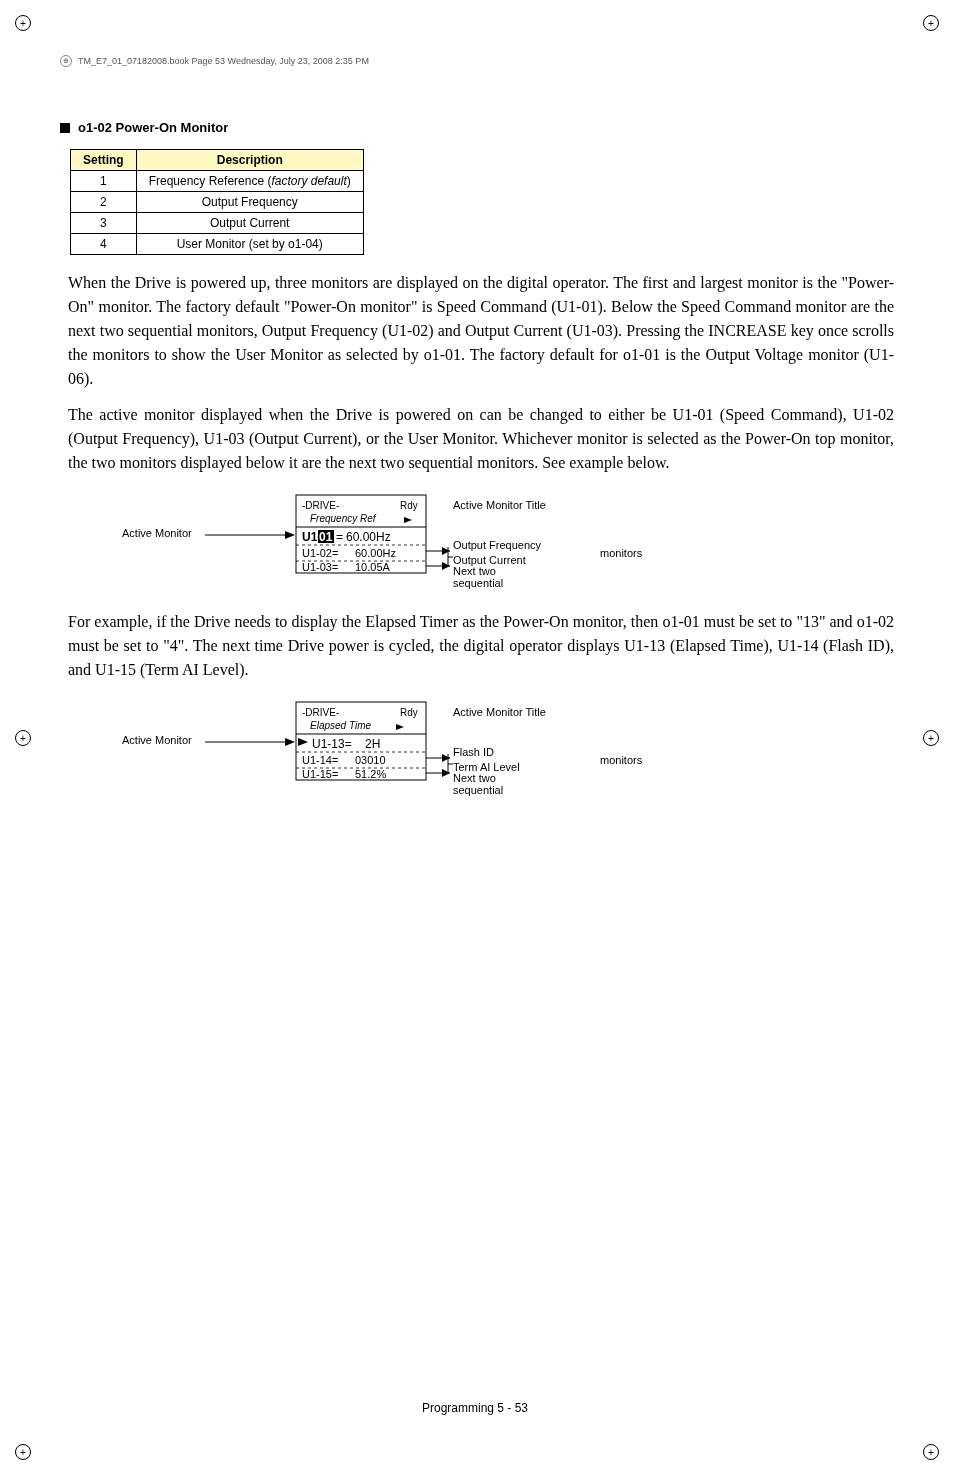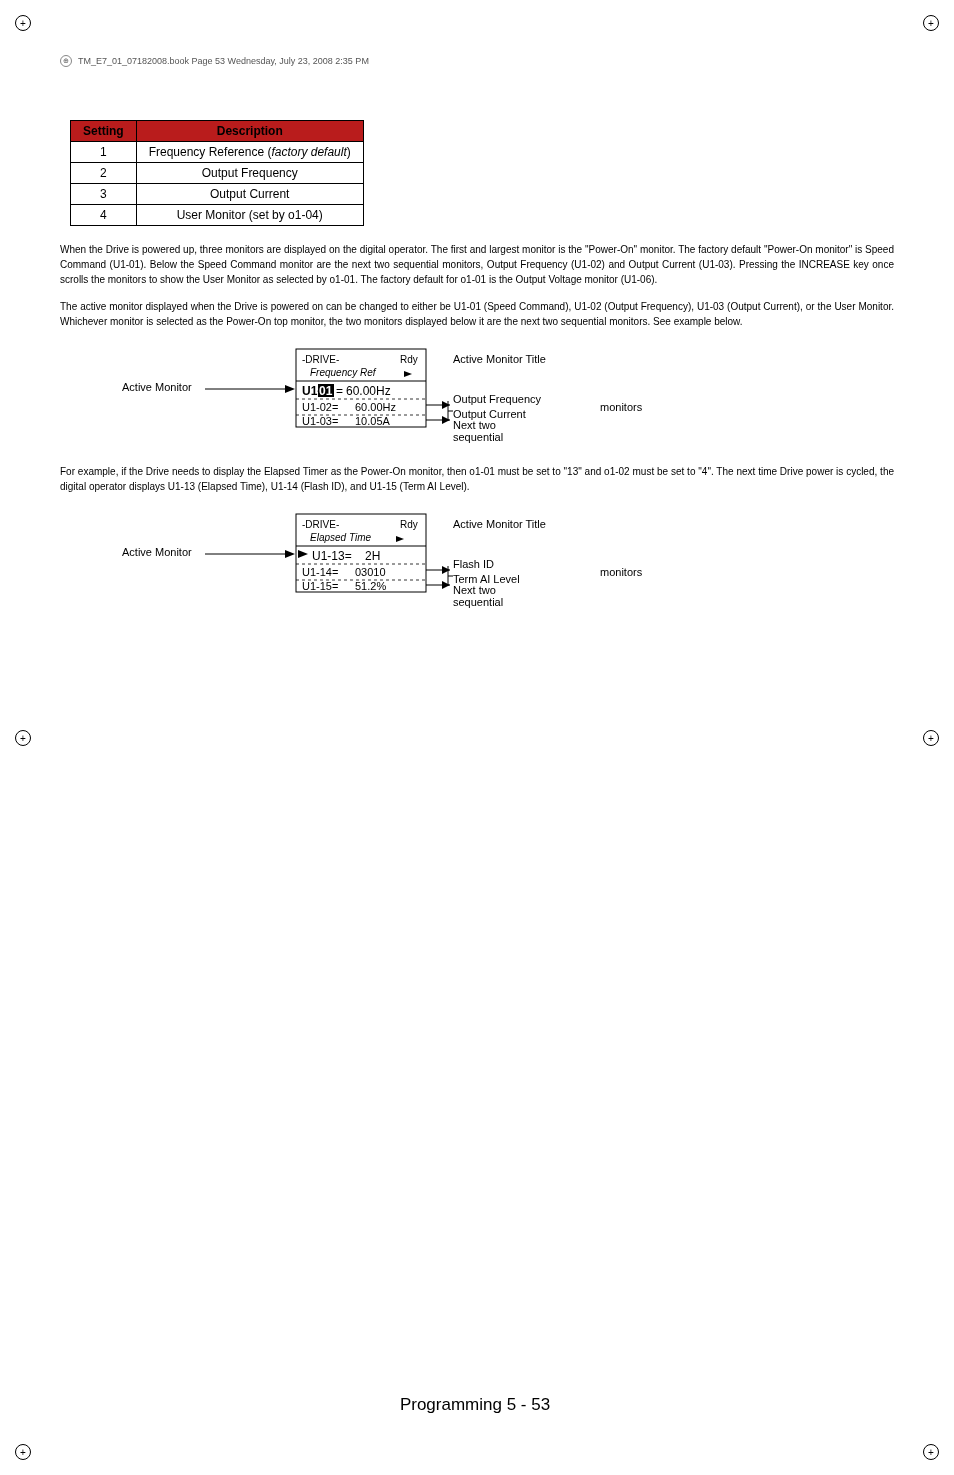--- a/index.html
+++ b/index.html
@@ -91,45 +91,46 @@
       margin-left: 10px;
     }
     .settings-table th, .settings-table td {
       border: 1px solid #000;
       padding: 3px 12px;
       font-size: 12px;
       font-family: Arial, sans-serif;
       text-align: center;
     }
     .settings-table th {
-      background: #b91c1c;
+      background: #fef9c3;
       font-weight: bold;
       text-align: center;
     }
     .settings-table td:first-child {
       text-align: center;
     }
 
     
     .body-para {
-      font-size: 10px;
-      font-family: Liberation Sans, sans-serif;
+      font-size: 16px;
+      font-family: Liberation Serif, serif;
       line-height: 1.5;
       margin-bottom: 12px;
       text-align: justify;
+      margin-left: 8px;
     }
 
     
     .page-footer {
       position: absolute;
       bottom: 60px;
       left: 0;
       right: 4px;
       text-align: center;
-      font-size: 17px;
+      font-size: 12px;
       font-family: Arial, sans-serif;
     }
 
     
     .diagram-svg {
       display: block;
     }
   </style>
 </head>
 <body>
@@ -141,20 +142,24 @@
 <div class="circle-mark cm-ml"></div>
 <div class="circle-mark cm-mr"></div>
 
 <div class="file-header">
   <span class="circle-sm">⊕</span>
   <span>TM_E7_01_07182008.book  Page 53  Wednesday, July 23, 2008  2:35 PM</span>
 </div>
 
 <div class="main-content">
 
+  <div class="section-heading">
+    <span class="square-bullet"></span>
+    <span>o1-02  Power-On Monitor</span>
+  </div>
 
   <table class="settings-table">
     <thead>
       <tr>
         <th>Setting</th>
         <th>Description</th>
       </tr>
     </thead>
     <tbody>
       <tr>

